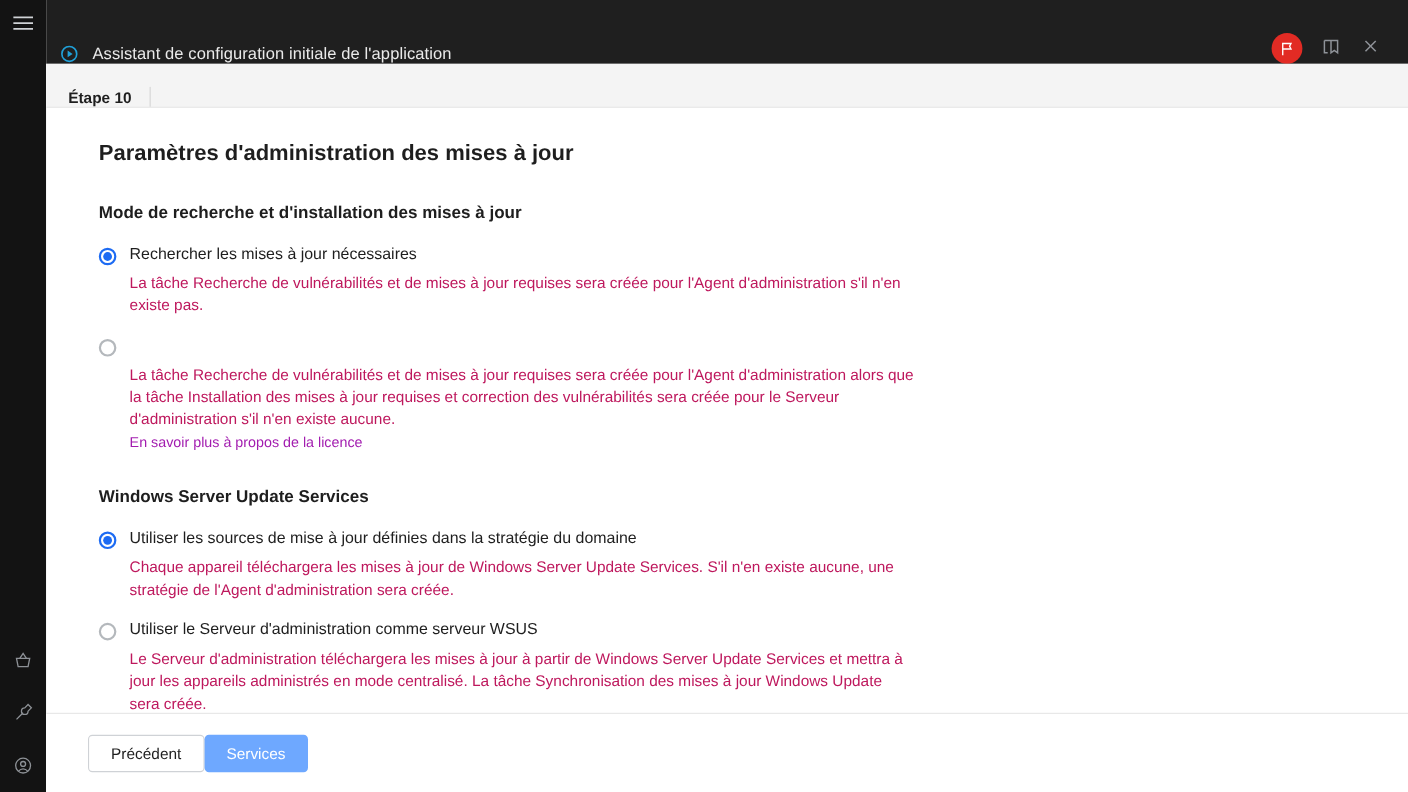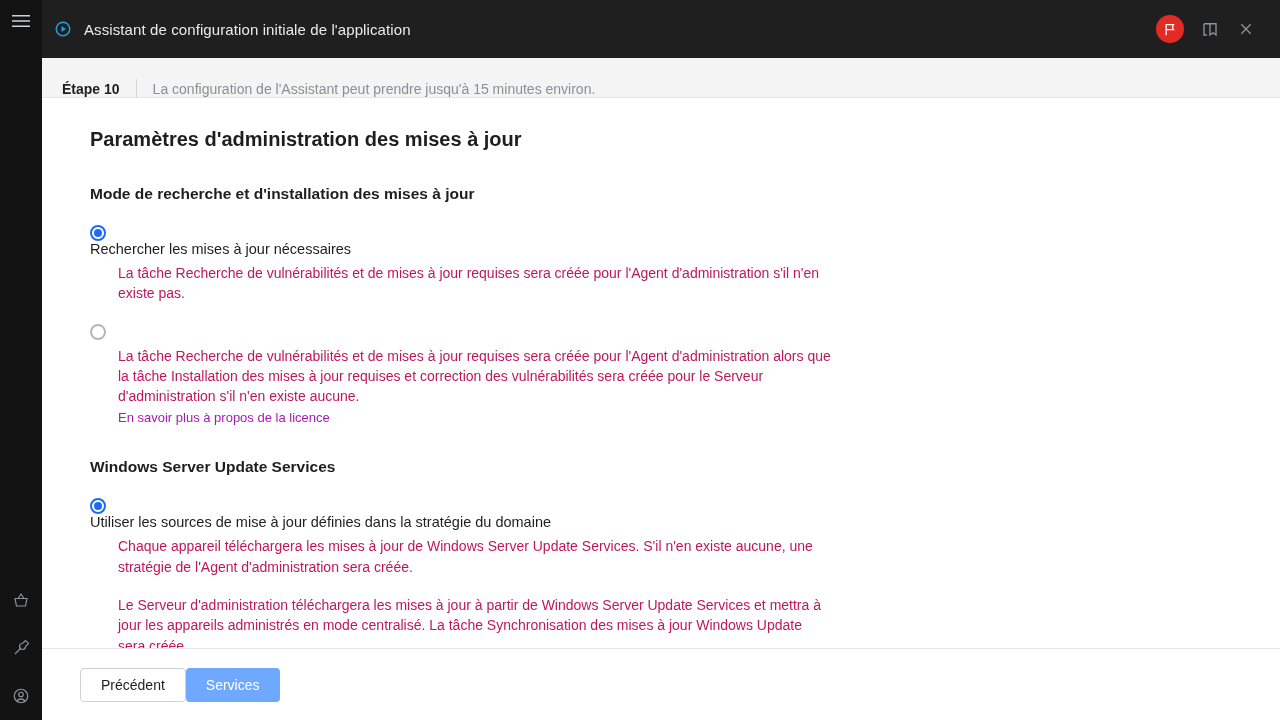--- a/index.html
+++ b/index.html
@@ -5,36 +5,36 @@
   * { box-sizing: border-box; margin: 0; padding: 0; }
   html, body { width: 1280px; height: 720px; font-family: -apple-system, "Segoe UI", Arial, sans-serif; overflow: hidden; background: #fff; }
   .app { display: flex; width: 100%; height: 100%; }
   .sidebar { width: 42px; background: #131313; display: flex; flex-direction: column; align-items: center; padding-top: 14px; color: #9aa0a6; }
   .sidebar .menu-icon { width: 18px; height: 14px; cursor: pointer; }
   .sidebar .menu-icon svg { stroke: #cfd2d6; }
   .sidebar .spacer { flex: 1; }
   .sidebar .side-icon { width: 18px; height: 18px; margin: 15px 0; cursor: pointer; }
   .sidebar .side-icon svg { stroke: #8d9196; fill: none; }
   .main { flex: 1; display: flex; flex-direction: column; background: #fff; }
-  .topbar { height: 58px; background: #1f1f1f; display: flex; align-items: center; padding: 0 18px 0 12px; color: #e9eaed; }
+  .topbar { height: 58px; background: #1f1f1f; display: flex; align-items: flex-end; padding: 0 18px 0 12px; color: #e9eaed; }
   .topbar .app-icon { width: 18px; height: 18px; margin-right: 12px; }
   .topbar .app-title { font-size: 15px; font-weight: 500; letter-spacing: 0.1px; color: #eaeaea; }
   .topbar .flex { flex: 1; }
   .topbar .hdr-btn { width: 32px; height: 32px; display: flex; align-items: center; justify-content: center; margin-left: 4px; cursor: pointer; border-radius: 4px; }
   .topbar .hdr-flag { width: 28px; height: 28px; border-radius: 50%; background: #e22b24; display: flex; align-items: center; justify-content: center; margin-right: 6px; cursor: pointer; }
   .topbar .hdr-btn svg { stroke: #8f9399; fill: none; }
   .topbar .hdr-flag svg { stroke: #fff; fill: none; }
   .stepbar { height: 40px; background: #f4f4f4; border-bottom: 1px solid #e6e6e6; display: flex; align-items: flex-end; padding: 0 20px; font-size: 14px; }
   .stepbar .step { font-weight: 700; color: #1f1f1f; }
   .stepbar .divider { width: 1px; height: 18px; background: #d5d5d5; margin: 0 16px; }
   .stepbar .stepdesc { color: #8a8f95; }
   .content { flex: 1; overflow: auto; padding: 30px 38px 0 38px; margin-left: 10px; }
   .content h1 { font-size: 20px; font-weight: 600; color: #1e1e1e; margin-bottom: 34px; }
   .content h2 { font-size: 15.5px; font-weight: 600; color: #1e1e1e; margin-bottom: 20px; }
-  .radio-row { display: flex; align-items: flex-start; margin-bottom: 6px; flex-direction: column; }
+  .radio-row { display: flex; align-items: flex-start; margin-bottom: 6px; }
   .radio { width: 16px; height: 16px; border: 2px solid #b4b8bc; border-radius: 50%; margin-top: 2px; flex-shrink: 0; margin-right: 12px; position: relative; cursor: pointer; }
   .radio.selected { border-color: #1d6bf3; }
   .radio.selected::after { content: ""; position: absolute; left: 2px; top: 2px; width: 8px; height: 8px; border-radius: 50%; background: #1d6bf3; }
   .radio-label { font-size: 14.5px; color: #1e1e1e; }
   .radio-desc { font-size: 14px; color: #be185d; line-height: 1.45; margin: 4px 0 0 28px; max-width: 715px; }
   .link { font-size: 13px; color: #a21caf; text-decoration: none; display: inline-block; margin: 4px 0 0 28px; cursor: pointer; }
   .group { margin-bottom: 32px; }
   .opt-block { margin-bottom: 18px; }
   .footer { height: 72px; border-top: 1px solid #e6e6e6; display: flex; align-items: center; padding: 0 38px; background: #fff; }
   .btn { height: 34px; padding: 0 20px; border-radius: 4px; font-size: 14px; cursor: pointer; border: none; }
@@ -100,21 +100,20 @@
         <svg viewBox="0 0 24 24" width="16" height="16" stroke-width="2">
             <line x1="5" y1="5" x2="19" y2="19"></line>
             <line x1="19" y1="5" x2="5" y2="19"></line>
           </svg>
       </div>
     </div>
 
     <div class="stepbar">
       <span class="step">Étape 10</span>
       <span class="divider"></span>
-      <span class="stepdesc">La configuration de l'Assistant peut prendre jusqu'à 15 minutes environ.</span>
     </div>
 
     <div class="content">
       <h1>Paramètres d'administration des mises à jour</h1>
 
       <div class="group">
         <h2>Mode de recherche et d'installation des mises à jour</h2>
 
         <div class="opt-block">
           <div class="radio-row">
@@ -138,20 +137,24 @@
 
         <div class="opt-block">
           <div class="radio-row">
             <div class="radio selected"></div>
             <div class="radio-label">Utiliser les sources de mise à jour définies dans la stratégie du domaine</div>
           </div>
           <div class="radio-desc">Chaque appareil téléchargera les mises à jour de Windows Server Update Services. S'il n'en existe aucune, une stratégie de l'Agent d'administration sera créée.</div>
         </div>
 
         <div class="opt-block">
+          <div class="radio-row">
+            <div class="radio"></div>
+            <div class="radio-label">Utiliser le Serveur d'administration comme serveur WSUS</div>
+          </div>
           <div class="radio-desc">Le Serveur d'administration téléchargera les mises à jour à partir de Windows Server Update Services et mettra à jour les appareils administrés en mode centralisé. La tâche Synchronisation des mises à jour Windows Update sera créée.</div>
           <a class="link">En savoir plus à propos de la licence</a>
         </div>
       </div>
     </div>
 
     <div class="footer">
       <button class="btn btn-secondary">Précédent</button>
       <button class="btn btn-primary">Services</button>
     </div>

